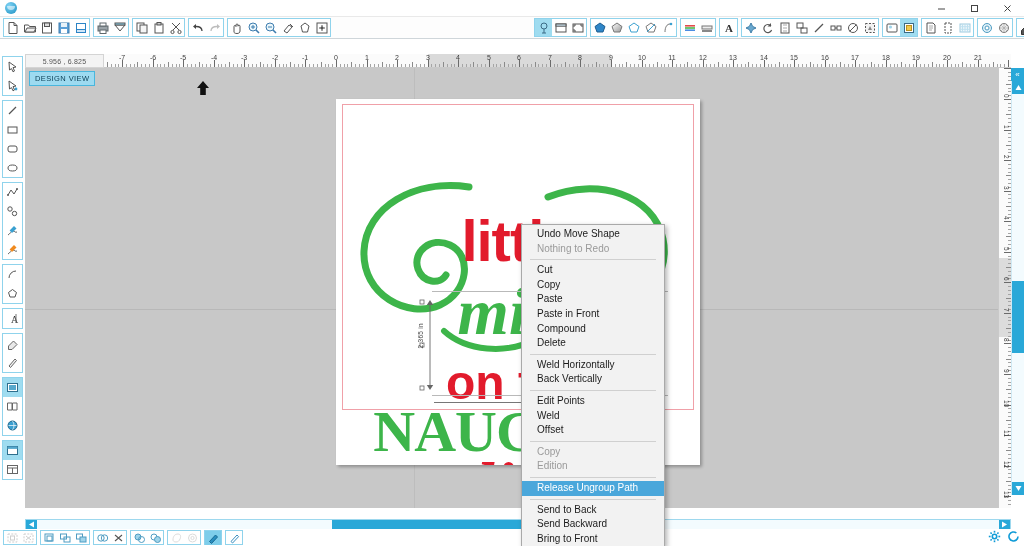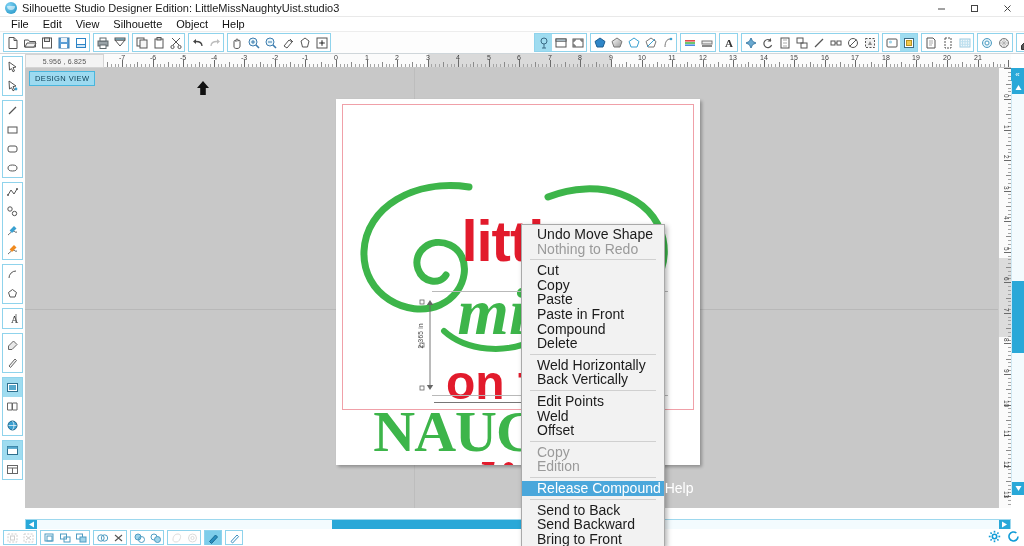--- a/index.html
+++ b/index.html
@@ -148,62 +148,53 @@
   .statusright { position:absolute; right:4px; bottom:1px; display:flex;
                  align-items:center; gap:6px; }
 
   
   .ctxmenu {
     position:absolute; left:521px; top:224px; width:144px;
     background:#f2f2f2; border:1px solid #a9a9a9;
     box-shadow:2px 2px 5px rgba(0,0,0,.3); z-index:40;
     padding:2px 0 0 0;
   }
-  .ctxitem { height:14.6px; line-height:14.6px; font-size:14px; color:#1b1b1b;
+  .ctxitem { height:14.6px; line-height:14.6px; font-size:10px; color:#1b1b1b;
              padding-left:15px; white-space:nowrap; }
   .ctxitem.disabled { color:#9a9a9a; }
   .ctxitem.sel { background:#4aa7db; color:#fff; }
   .ctxsep { height:1px; background:#d0d0d0; margin:3px 8px 3px 8px; }
 </style>
 </head>
 <body>
 
 <div id="app">
 
   <div class="titlebar">
     <div class="title-icon"></div>
-    <div class="title-text">Silhouette Studio Designer Edition: LittleMissNaughtyUist.studio3</div>
     <div class="wincontrols">
       <div class="wc">
         <svg width="11" height="11" viewBox="0 0 11 11">
             <line x1="2" y1="6" x2="9" y2="6" stroke="#444" stroke-width="1"></line>
           </svg>
       </div>
       <div class="wc">
         <svg width="11" height="11" viewBox="0 0 11 11">
             <rect x="2.5" y="2.5" width="6" height="6" fill="none" stroke="#444" stroke-width="1"></rect>
           </svg>
       </div>
       <div class="wc">
         <svg width="11" height="11" viewBox="0 0 11 11">
             <line x1="2.5" y1="2.5" x2="8.5" y2="8.5" stroke="#444" stroke-width="1"></line>
             <line x1="8.5" y1="2.5" x2="2.5" y2="8.5" stroke="#444" stroke-width="1"></line>
           </svg>
       </div>
     </div>
   </div>
 
-  <div class="menubar">
-    <div class="menu-item">File</div>
-    <div class="menu-item">Edit</div>
-    <div class="menu-item">View</div>
-    <div class="menu-item">Silhouette</div>
-    <div class="menu-item">Object</div>
-    <div class="menu-item">Help</div>
-  </div>
 
   <div class="toolbar">
 
     <div class="tgroup">
       <div class="tbtn">
           <svg width="14" height="14" viewBox="0 0 14 14">
             <path d="M3 1.5h5l3 3v8H3z" fill="#fff" stroke="#555"></path>
             <path d="M8 1.5v3h3" fill="none" stroke="#555"></path>
           </svg>
         </div>
@@ -1290,20 +1281,20 @@
       <div class="ctxitem">Weld Horizontally</div>
       <div class="ctxitem">Back Vertically</div>
       <div class="ctxsep"></div>
       <div class="ctxitem">Edit Points</div>
       <div class="ctxitem">Weld</div>
       <div class="ctxitem">Offset</div>
       <div class="ctxsep"></div>
       <div class="ctxitem disabled">Copy</div>
       <div class="ctxitem disabled">Edition</div>
       <div class="ctxsep"></div>
-      <div class="ctxitem sel">Release Compound Help</div>
+      <div class="ctxitem sel">Release Ungroup Path</div>
       <div class="ctxsep"></div>
       <div class="ctxitem">Send to Back</div>
       <div class="ctxitem">Send Backward</div>
       <div class="ctxitem">Bring to Front</div>
     </div>
 
 </div>
 
 </body></html>

